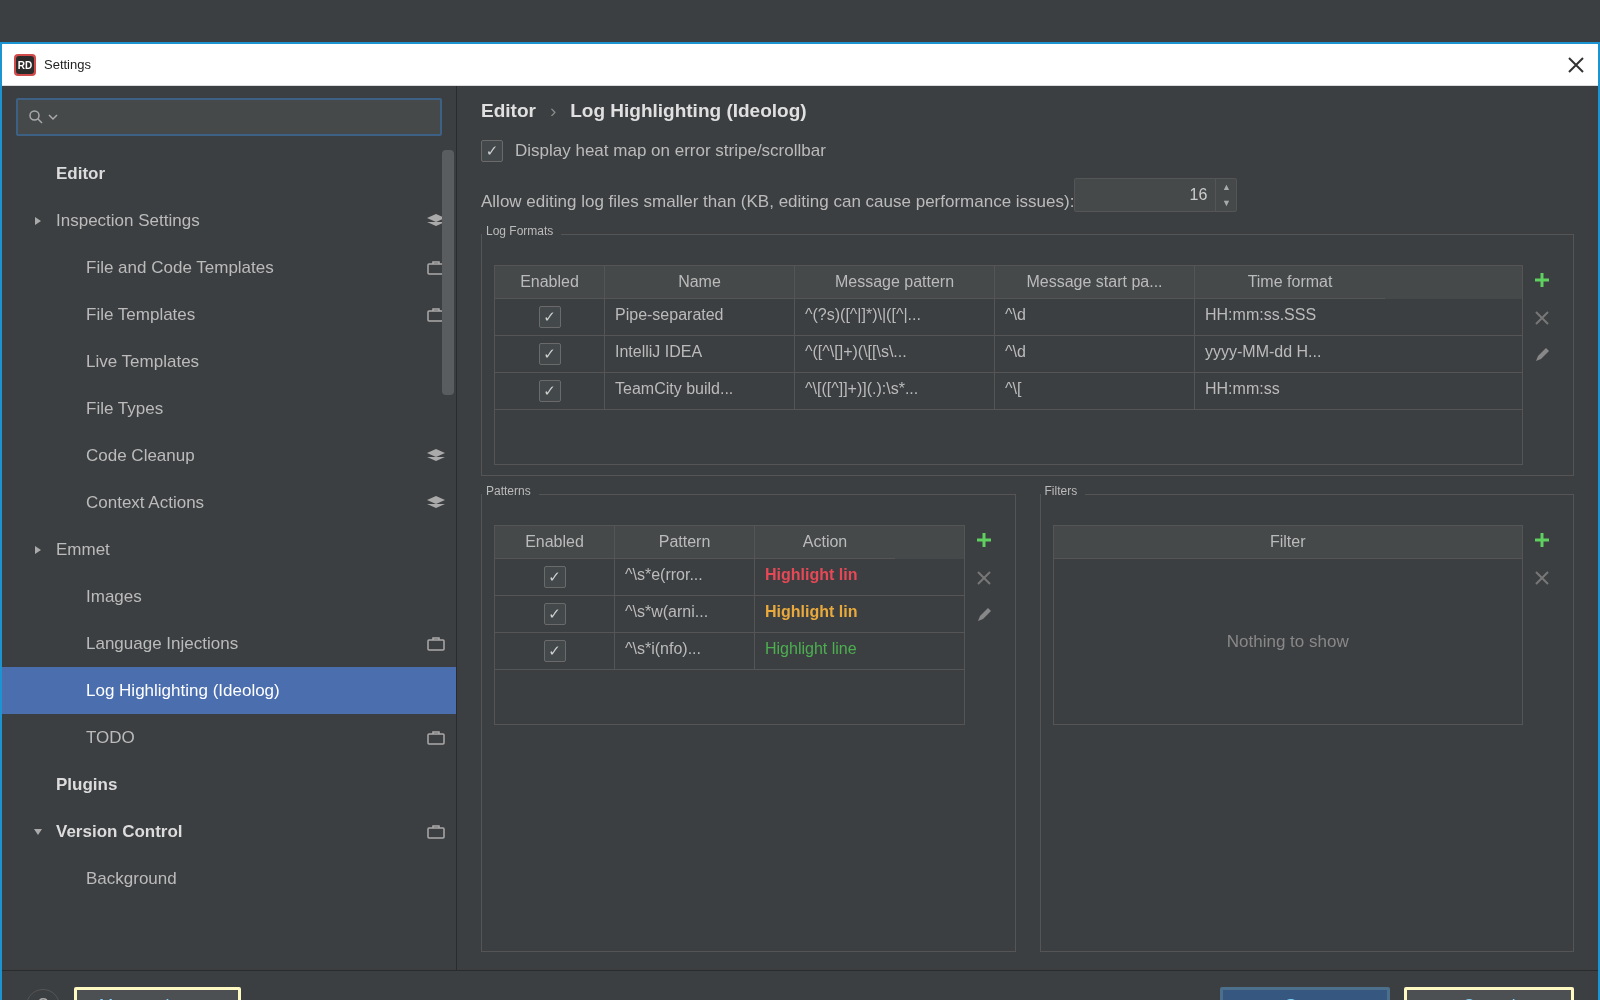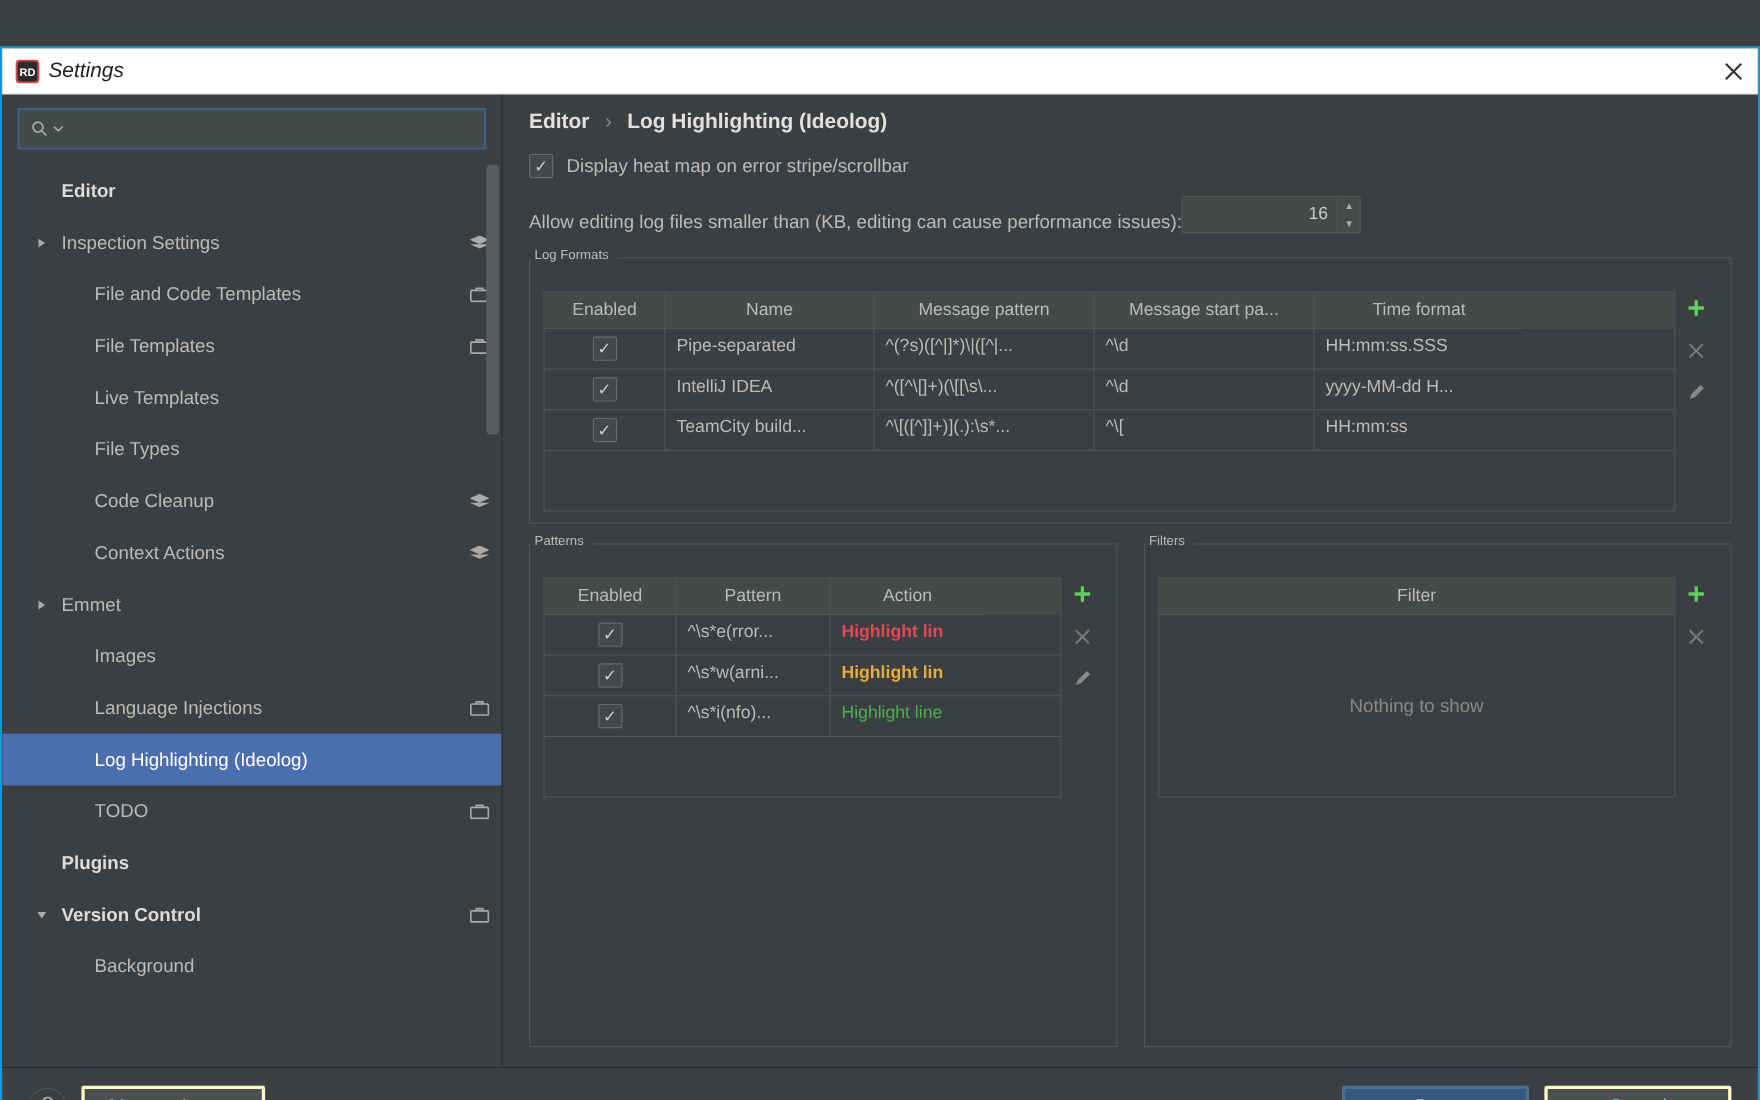--- a/index.html
+++ b/index.html
@@ -26,23 +26,22 @@
   padding: 0 12px;
   color: #222;
   border-bottom: 1px solid #ddd;
 }
 .titlebar .app-icon {
   width: 22px;
   height: 22px;
   margin-right: 8px;
 }
 .titlebar .title {
-  font-size: 19px;
+  font-size: 13px;
   flex: 1;
-  font-style: italic;
 }
 .titlebar .close {
   width: 20px;
   height: 20px;
   cursor: pointer;
 }
 .body {
   flex: 1;
   display: flex;
   background: #3c3f41;

